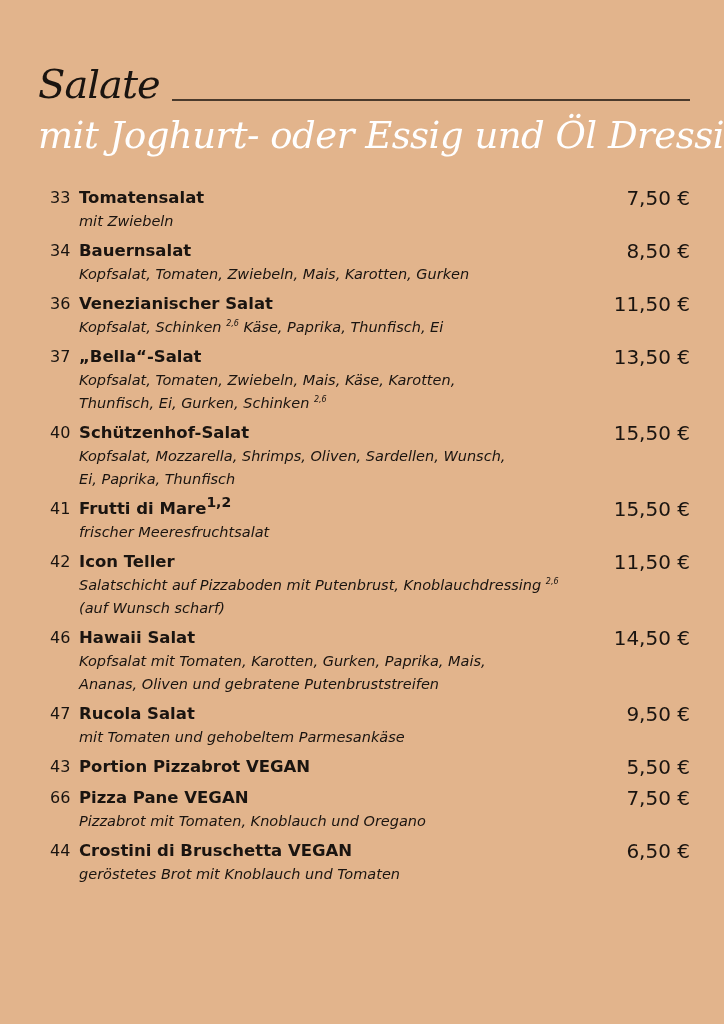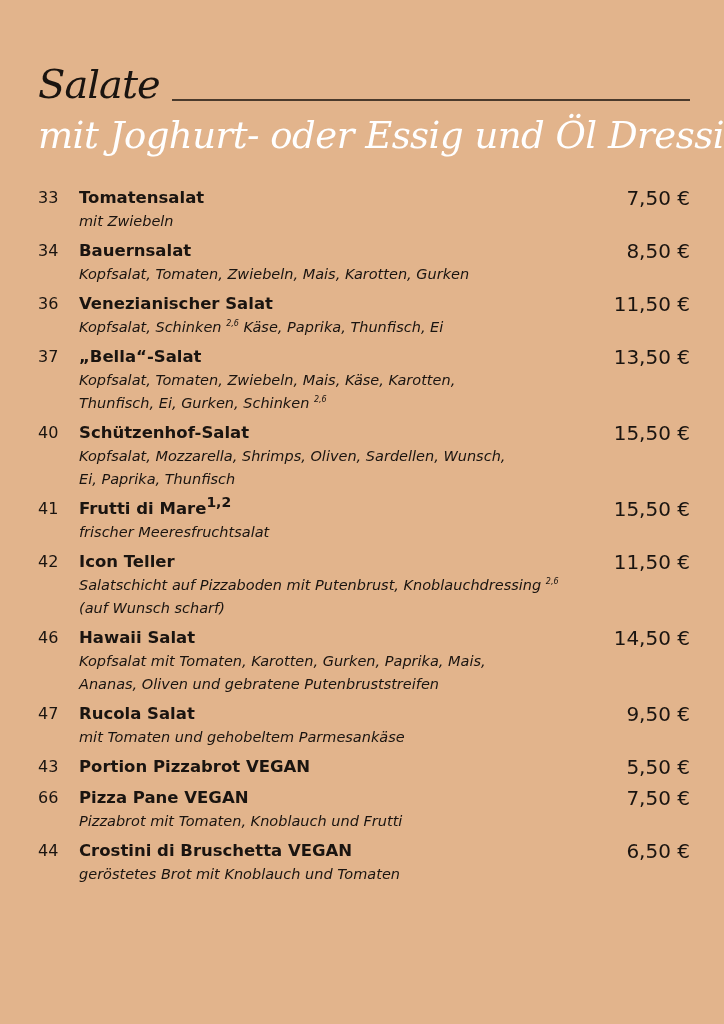--- a/index.html
+++ b/index.html
@@ -66,21 +66,21 @@
     .item {
       position: relative;
       padding-left: 41px;
       margin-bottom: 6px;
     }
     .item.compact {
       margin-bottom: 7px;
     }
     .num {
       position: absolute;
-      left: 0;
+      left: 12px;
       top: 0;
       font-size: 16px;
       line-height: 24px;
       color: #1a1410;
     }
     .name {
       font-weight: bold;
       font-size: 16.5px;
       line-height: 24px;
       color: #1a1410;
@@ -210,21 +210,21 @@
     <span class="num">43</span>
     <div class="name"><span>Portion Pizzabrot VEGAN</span></div>
     <span class="price">5,50 €</span>
 
   </div>
     <div class="item">
     <span class="num">66</span>
     <div class="name"><span>Pizza Pane VEGAN</span></div>
     <span class="price">7,50 €</span>
     <div class="desc">
-        <span class="desc-line"><span>Pizzabrot mit Tomaten, Knoblauch und Frutti</span></span>
+        <span class="desc-line"><span>Pizzabrot mit Tomaten, Knoblauch und Oregano</span></span>
       </div>
   </div>
     <div class="item">
     <span class="num">44</span>
     <div class="name"><span>Crostini di Bruschetta VEGAN</span></div>
     <span class="price">6,50 €</span>
     <div class="desc">
         <span class="desc-line"><span>geröstetes Brot mit Knoblauch und Tomaten</span></span>
       </div>
   </div>

